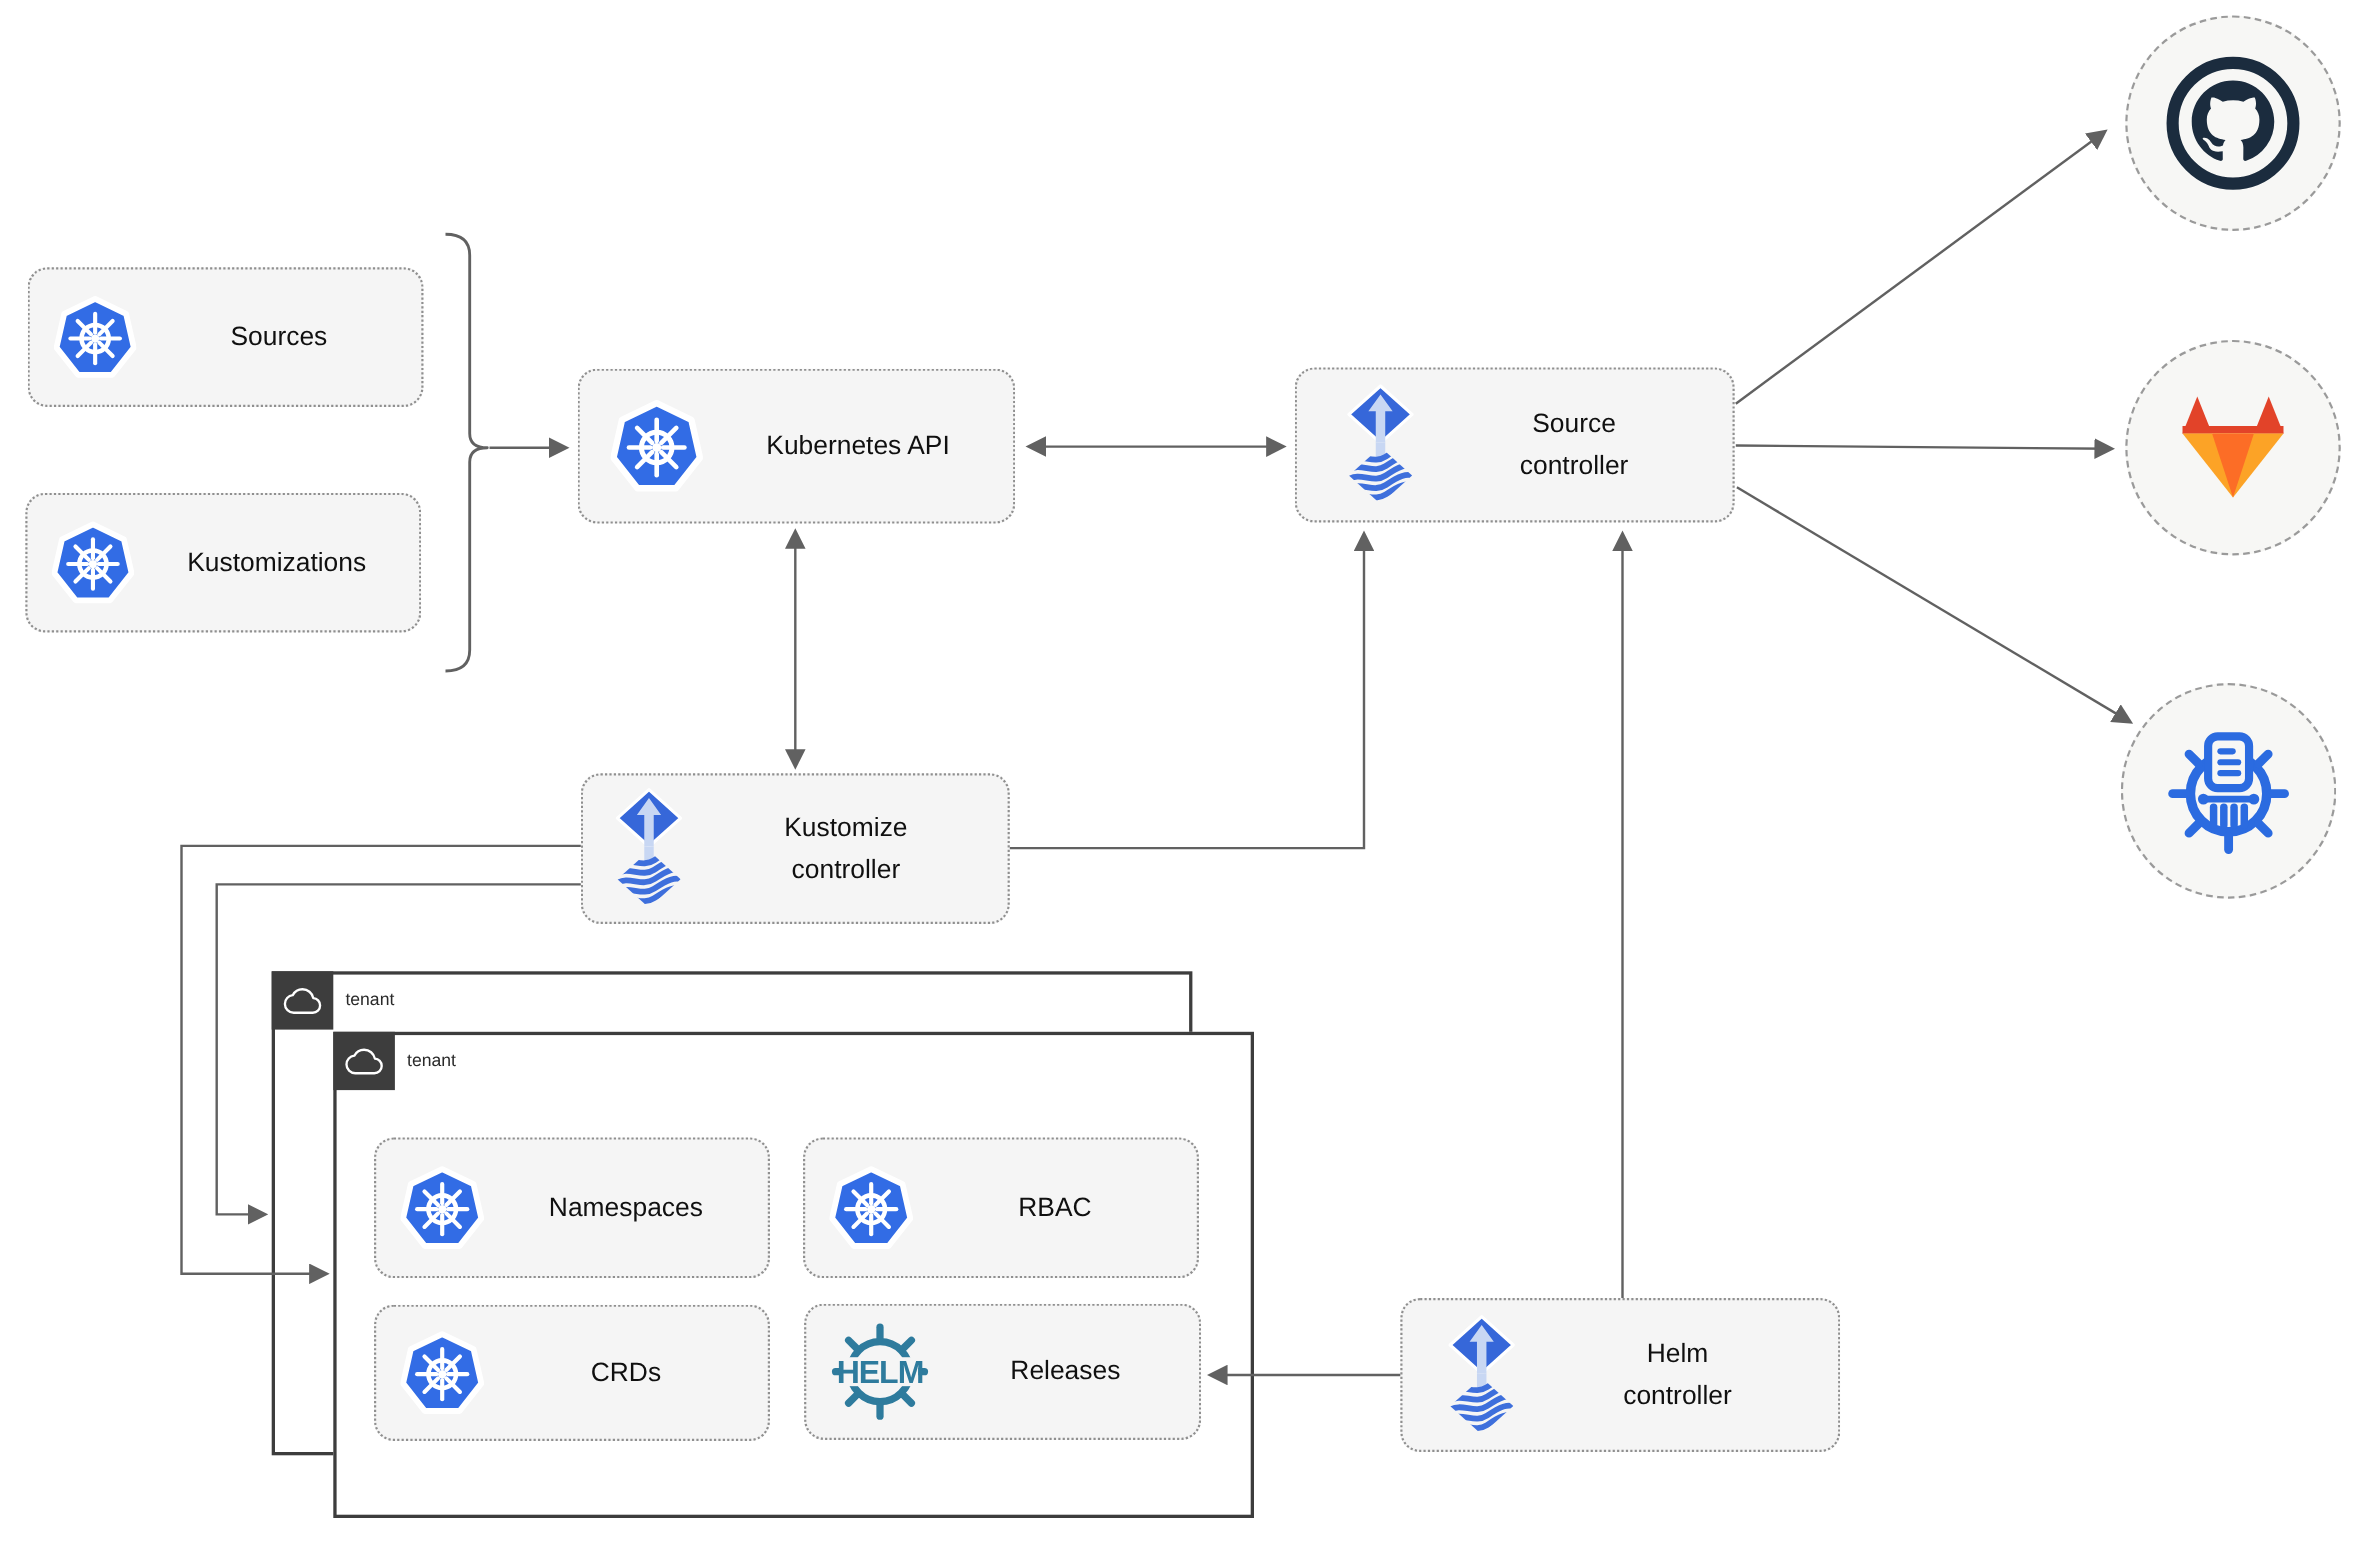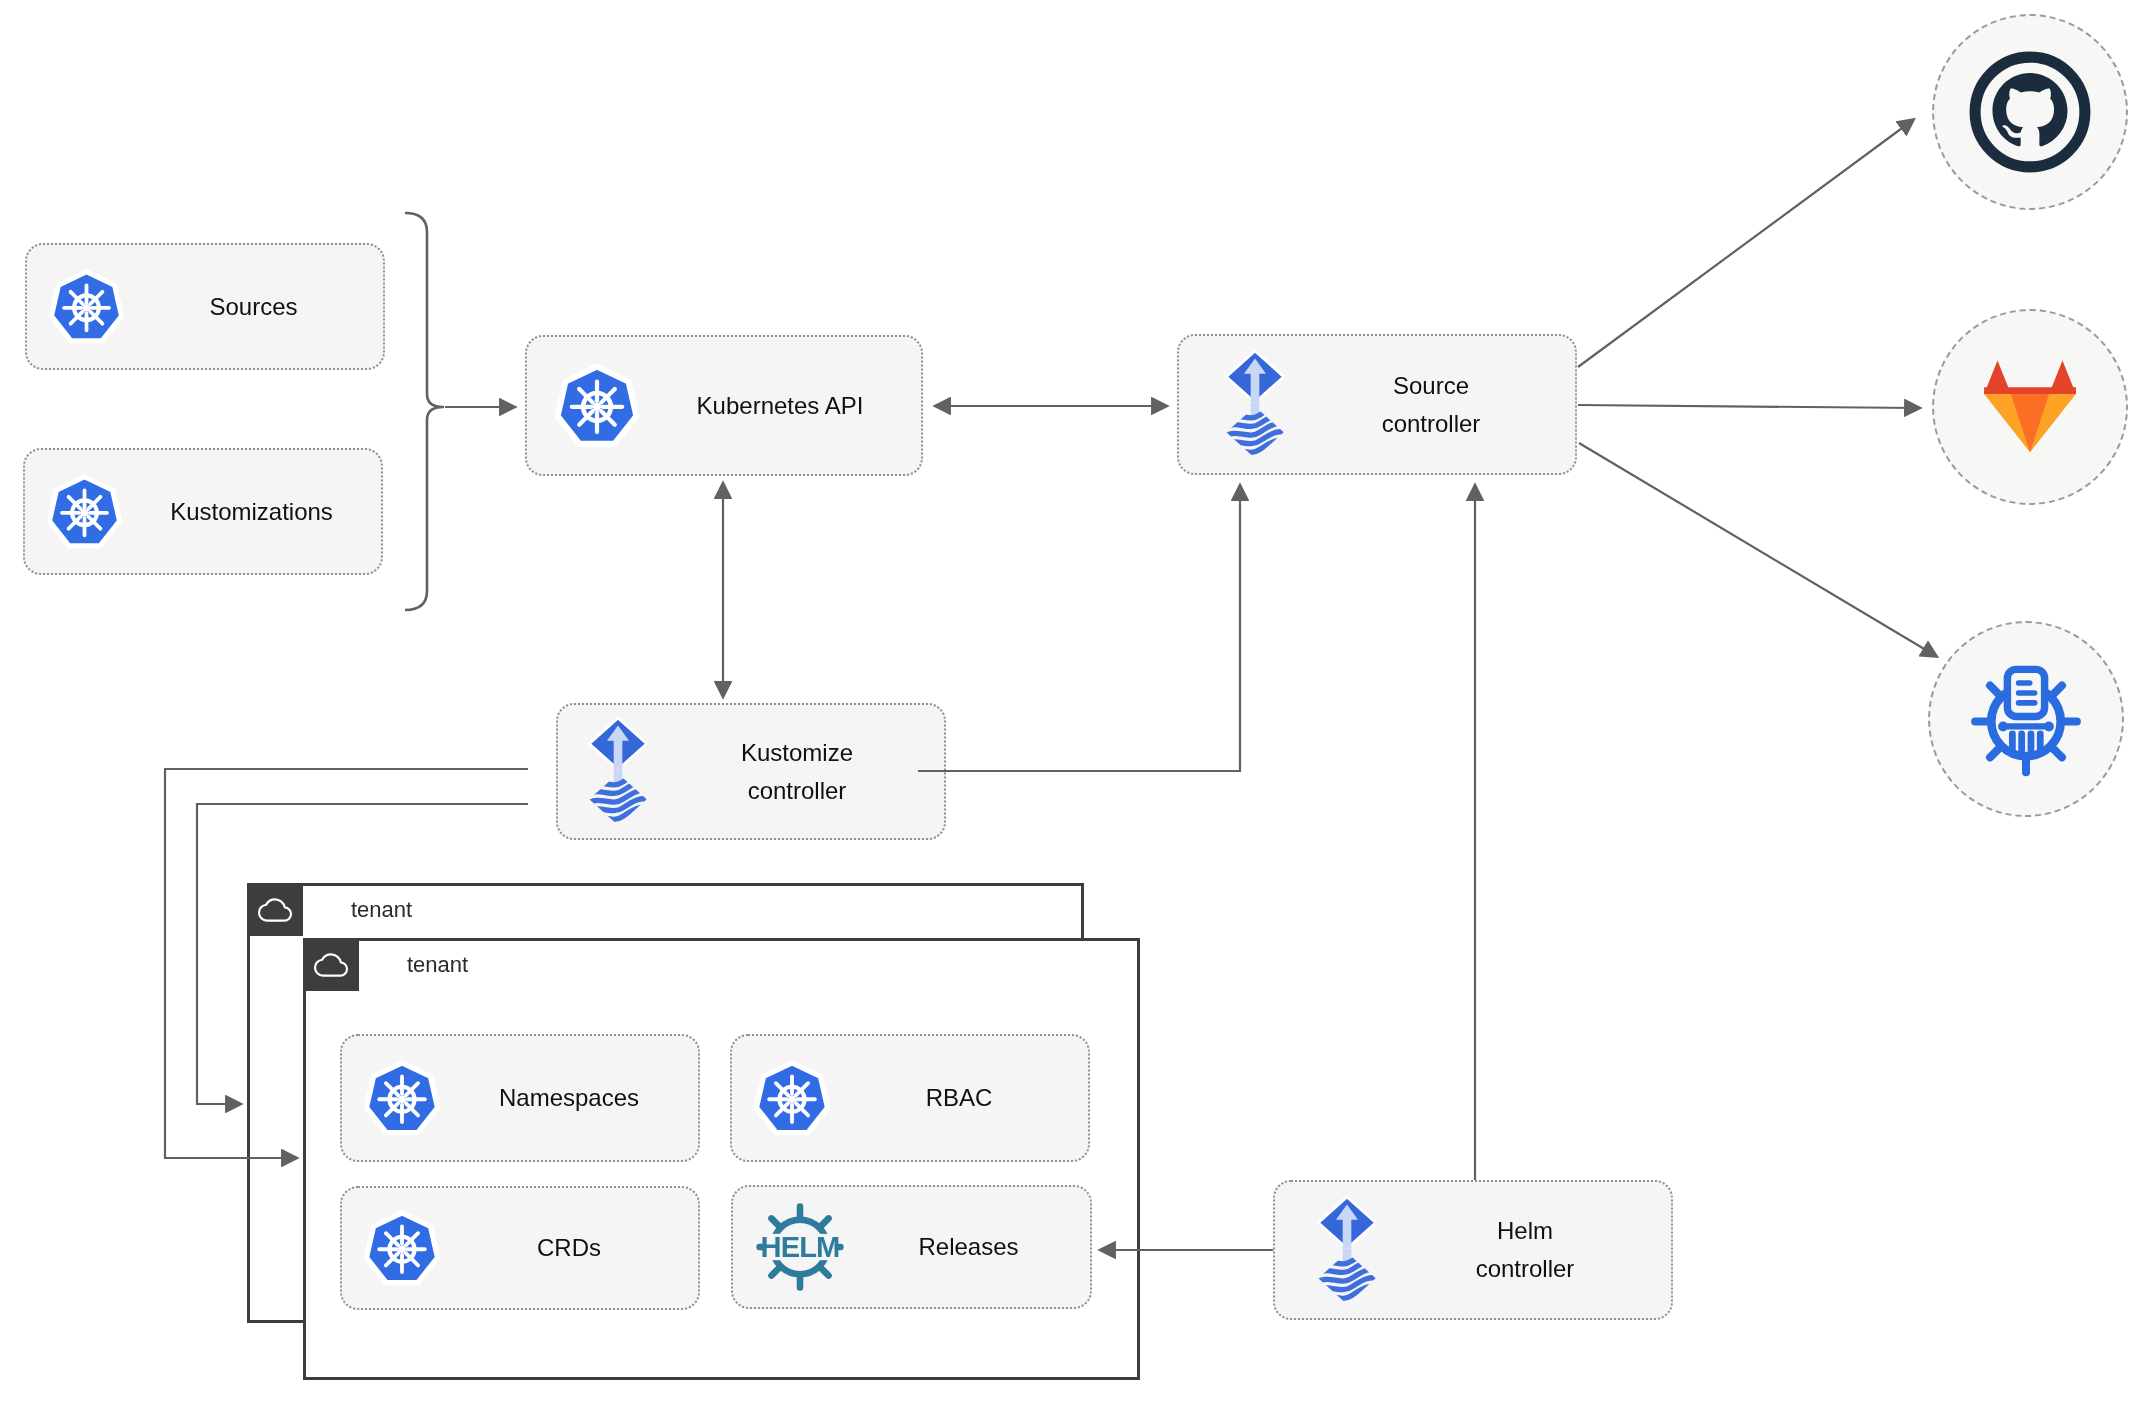--- a/index.html
+++ b/index.html
@@ -9,21 +9,21 @@
   .node{position:absolute;background:#f5f5f5;border:2px dotted #8f8f8f;border-radius:18px;
         display:flex;align-items:center;box-sizing:border-box;}
   .node .icon{flex:0 0 auto;display:flex;align-items:center;}
   .node .label{flex:1;text-align:center;font-size:24px;color:#101010;line-height:38px;}
   .icon svg{display:block;}
   
   .tenant{position:absolute;background:#ffffff;border:3px solid #3d3d3d;box-sizing:border-box;}
   .tenant-header{position:absolute;top:-3px;left:-3px;width:56px;height:53px;background:#3d3d3d;
                  display:flex;align-items:center;justify-content:center;}
   .tenant-label{position:absolute;left:64px;top:-3px;height:53px;display:flex;align-items:center;
-                font-size:22px;color:#2a2a2a;margin-left:37px;}
+                font-size:16px;color:#2a2a2a;}
   
   .ext-circle{position:absolute;width:196px;height:196px;border-radius:50%;background:#f7f7f5;
               border:2px dashed #9a9a9a;box-sizing:border-box;
               display:flex;align-items:center;justify-content:center;}
   .edges{position:absolute;left:0;top:0;pointer-events:none;}
 </style>
 </head>
 <body>
 
 <div class="canvas">
@@ -130,21 +130,21 @@
           <path d="M2,110 C14,102 26,114 38,106 S58,94 66,98"></path>
         </g>
       </svg>
     </span>
     <div class="label">
       <div>Source</div>
       <div>controller</div>
     </div>
   </div>
 
-  <div class="node" style="left:556px;top:703px;width:390px;height:137px;">
+  <div class="node" style="left:528px;top:703px;width:390px;height:137px;">
     <span class="icon" style="margin-left:28px;">
       <svg width="64" height="113" viewBox="0 0 66 118">
         <polygon points="33,3 63,30 33,57 3,30" fill="#3667d9" stroke="#ffffff" stroke-width="3" stroke-linejoin="round"></polygon>
         <path d="M33,11 L44.5,27 L37.5,27 L37.5,57 L28.5,57 L28.5,27 L21.5,27 Z" fill="#c8d7f3"></path>
         <rect x="28.5" y="57" width="9" height="16" fill="#c8d7f3"></rect>
         <clipPath id="fluxB">
             <polygon points="33,61 63,88 33,115 3,88"></polygon>
           </clipPath>
         <g clip-path="url(#fluxB)" stroke="#3e6fdc" stroke-width="5.5" fill="none" stroke-linecap="round">
           <path d="M2,74 C14,66 26,78 38,70 S58,58 66,62"></path>

